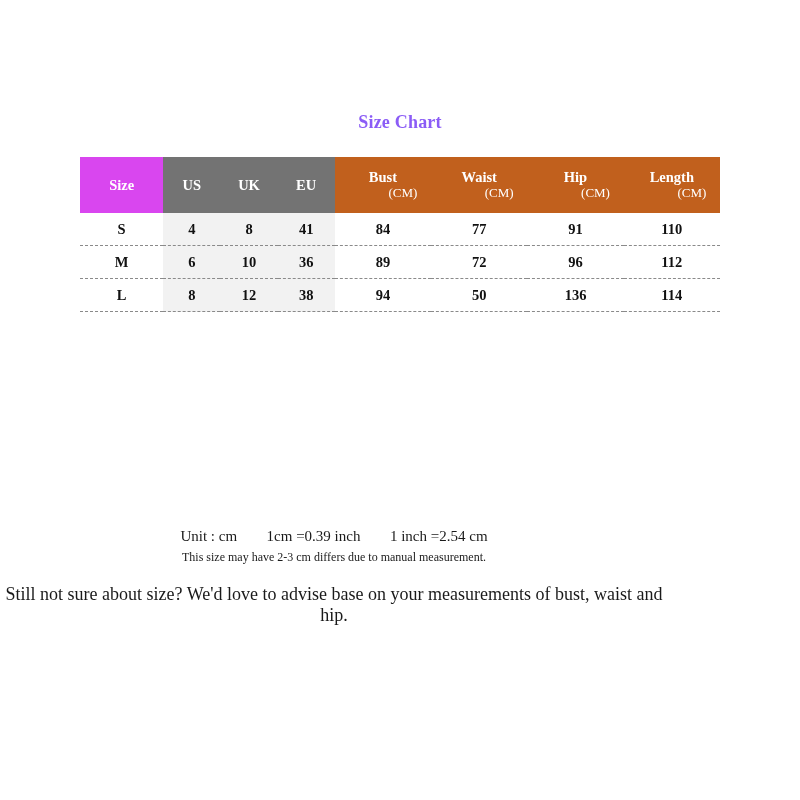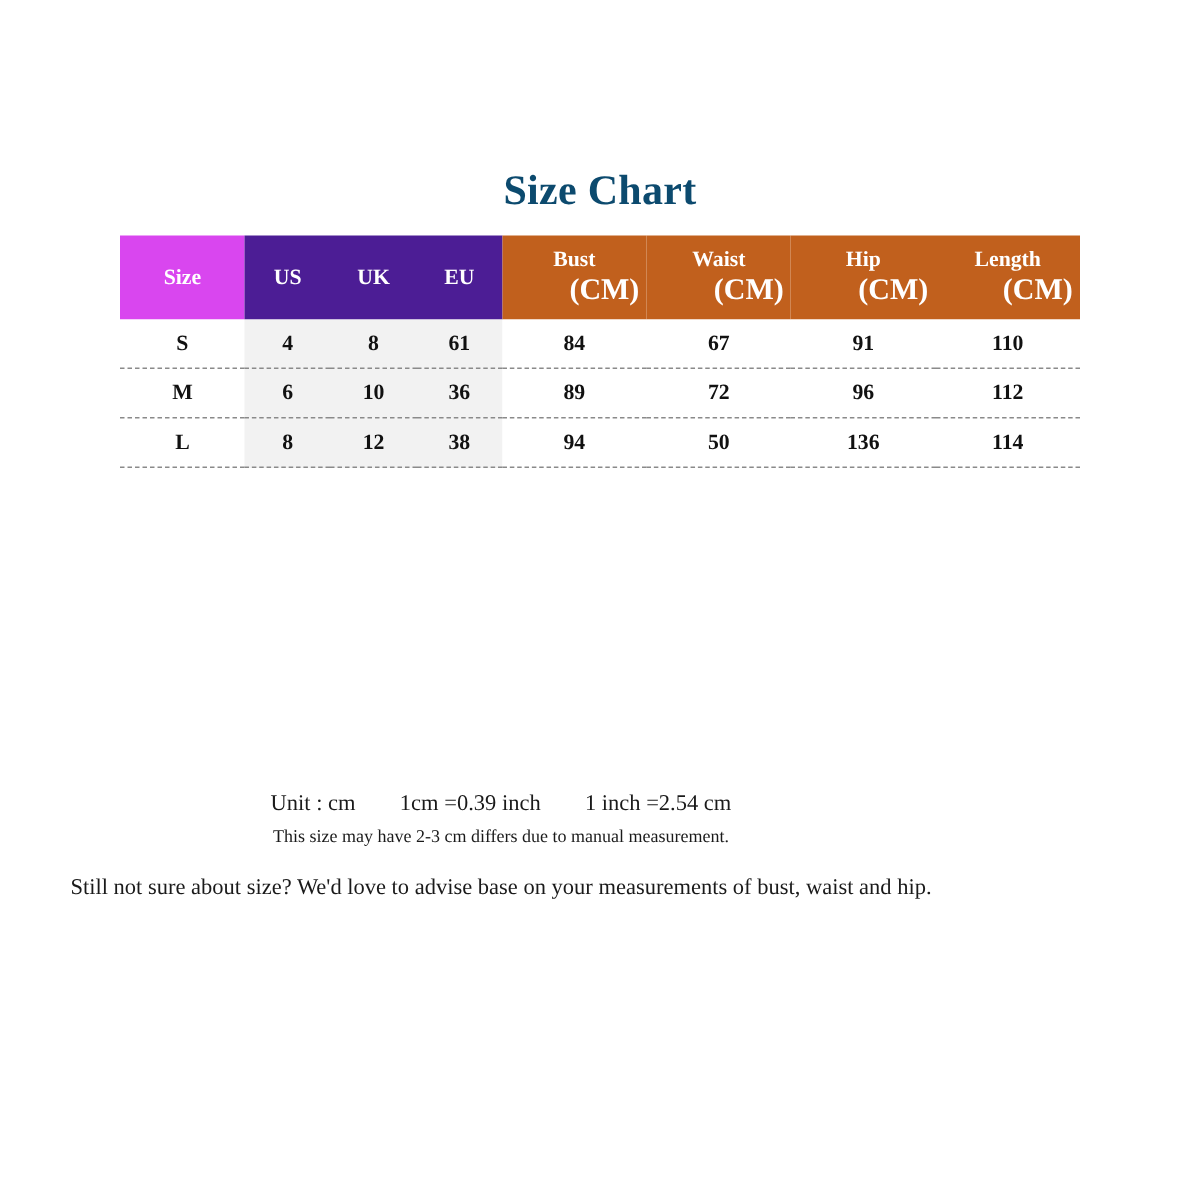--- a/index.html
+++ b/index.html
@@ -19,23 +19,23 @@
     width: 800px;
     height: 800px;
     box-sizing: border-box;
   }
   .chart-title {
     position: absolute;
     top: 112px;
     left: 0;
     width: 800px;
     text-align: center;
-    font-size: 28px;
+    font-size: 18px;
     font-weight: bold;
-    color: #0c4a6e;
+    color: #8b5cf6;
     letter-spacing: 0.2px;
   }
   .table-wrap {
     position: absolute;
     top: 157px;
     left: 80px;
     width: 640px;
   }
   table.size-chart {
     border-collapse: collapse;
@@ -54,31 +54,31 @@
     color: #ffffff;
     font-weight: bold;
     line-height: 1.15;
     padding: 0;
   }
   th.h-size {
     background: #d946ef;
     width: 83px;
   }
   th.h-red {
-    background: #4c1d95;
+    background: #737373;
     width: 57px;
   }
   th.h-orange {
     background: #c1601d;
     width: 96px;
   }
   th .unit {
     display: block;
-    font-size: 20px;
-    font-weight: bold;
+    font-size: 13px;
+    font-weight: normal;
     margin-left: 40px;
   }
   
   tbody tr {
     height: 32px;
   }
   tbody td {
     font-weight: bold;
     color: #111111;
     border-bottom: 1px dashed #8a8a8a;
@@ -111,21 +111,21 @@
   .note-unit .gap {
     width: 22px;
   }
   .note-differs {
     top: 550px;
     font-size: 12px;
     color: #1a1a1a;
   }
   .note-advise {
     top: 584px;
-    font-size: 15px;
+    font-size: 18px;
     color: #1a1a1a;
   }
 </style>
 </head>
 <body>
 
 <div class="page">
 
   <div class="chart-title">Size Chart</div>
 
@@ -161,23 +161,23 @@
             <span>Length</span>
             <span class="unit">(CM)</span>
           </th>
         </tr>
       </thead>
       <tbody>
         <tr>
           <td class="white">S</td>
           <td class="grey">4</td>
           <td class="grey">8</td>
-          <td class="grey">61</td>
+          <td class="grey">41</td>
           <td class="white">84</td>
-          <td class="white">67</td>
+          <td class="white">77</td>
           <td class="white">91</td>
           <td class="white">110</td>
         </tr>
         <tr>
           <td class="white">M</td>
           <td class="grey">6</td>
           <td class="grey">10</td>
           <td class="grey">36</td>
           <td class="white">89</td>
           <td class="white">72</td>

